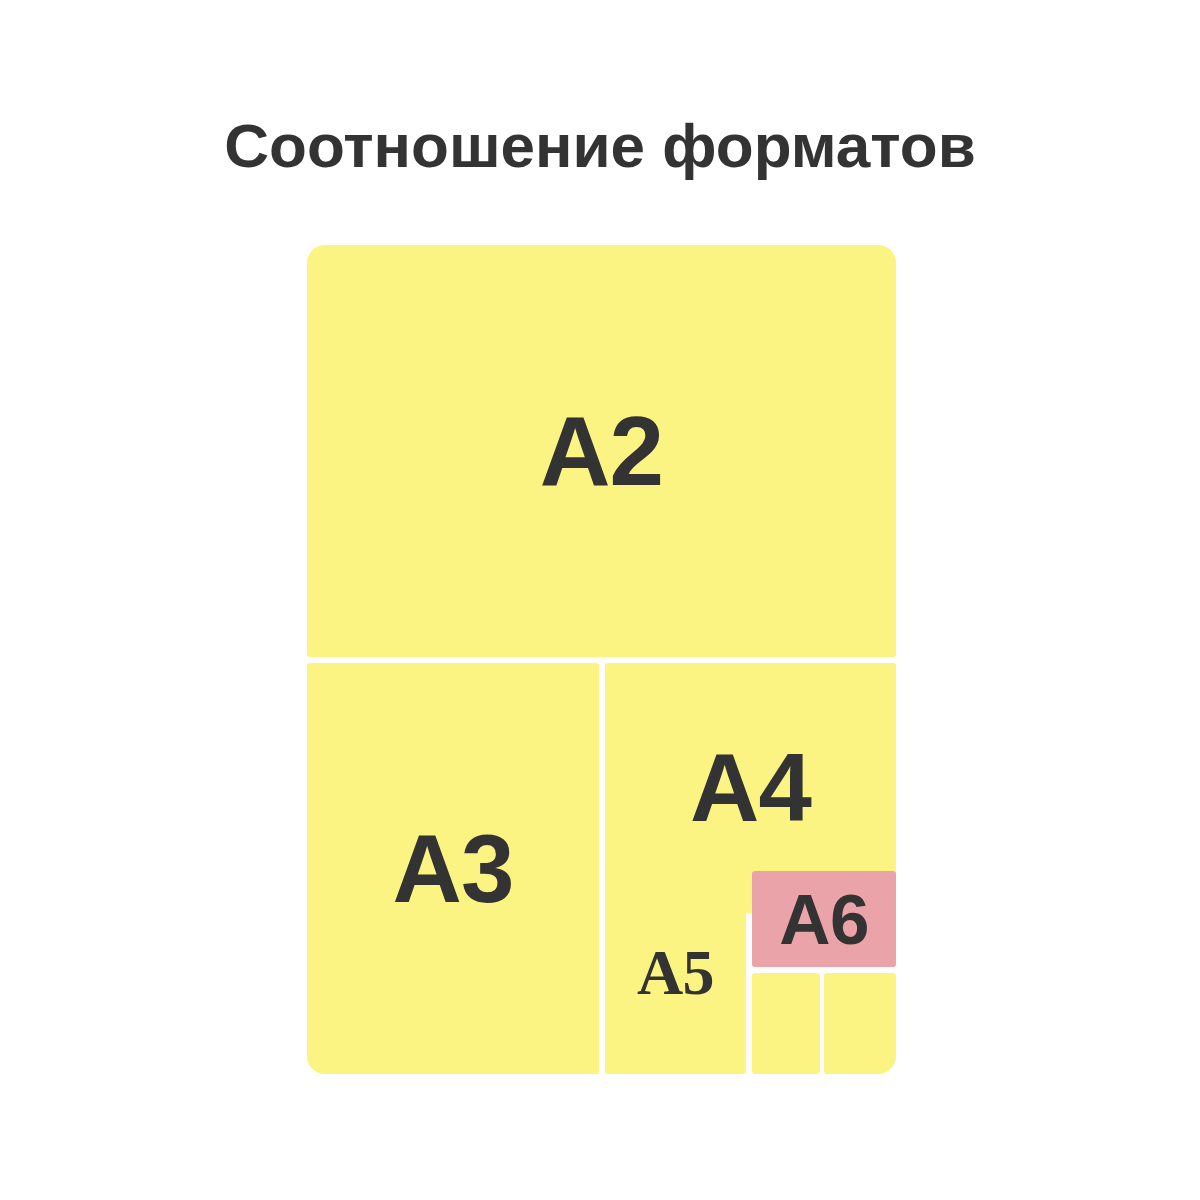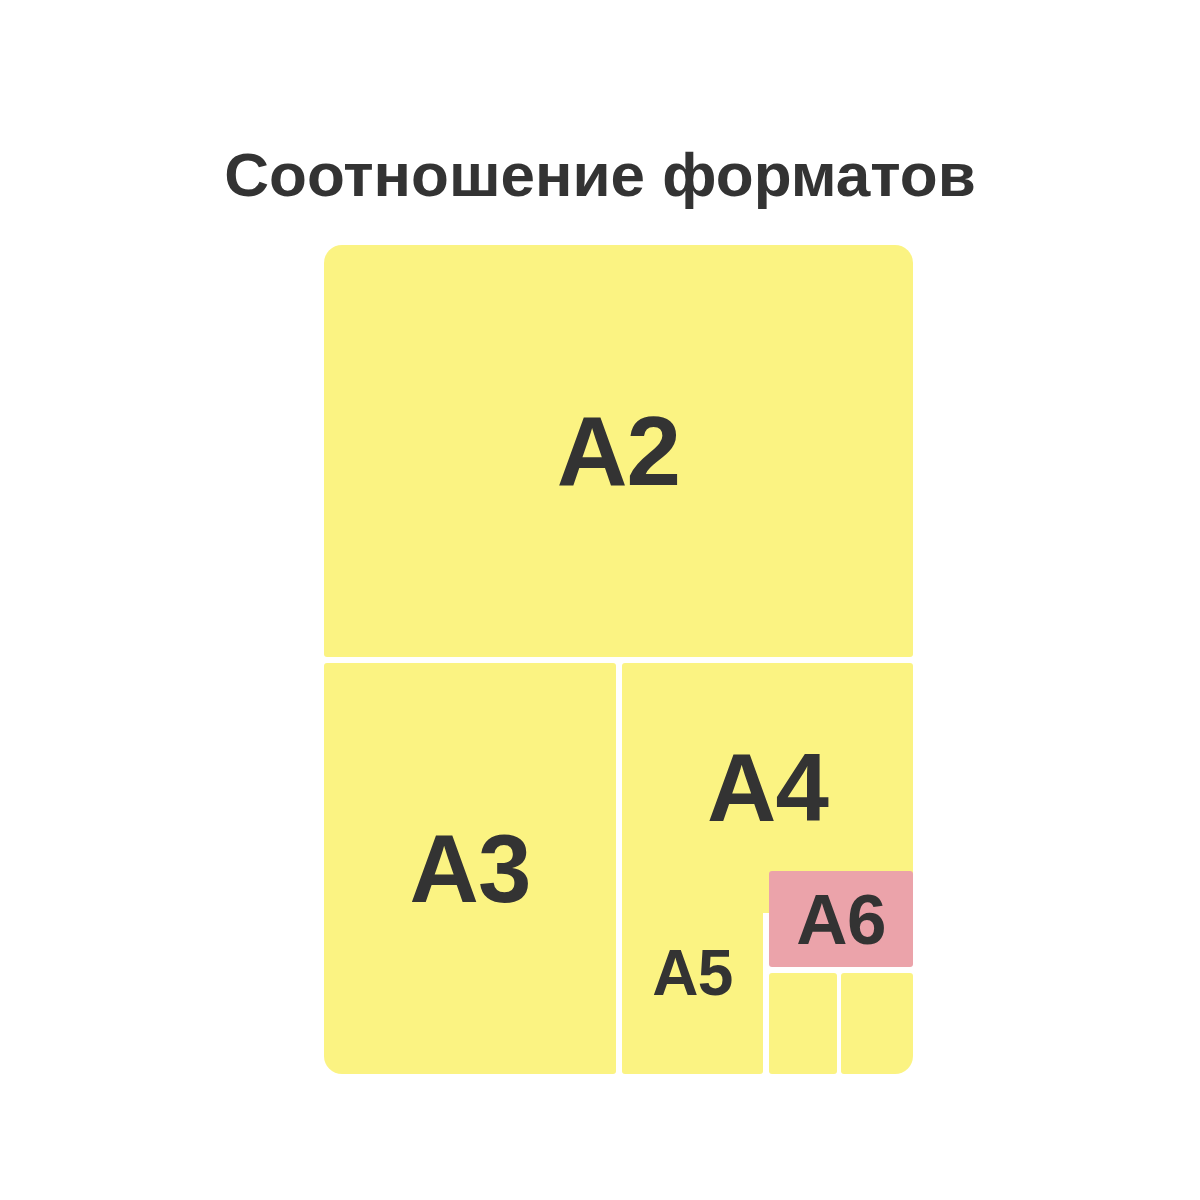--- a/index.html
+++ b/index.html
@@ -26,25 +26,24 @@
     position: absolute;
     top: 112px;
     left: 0;
     width: 1200px;
     text-align: center;
     font-size: 62px;
     line-height: 1.1;
     font-weight: 700;
     color: var(--label-text);
     letter-spacing: 0;
-    margin-top: 29px;
   }
   .figure {
     position: absolute;
-    left: 324px;
+    left: 307px;
     top: 245px;
     width: 589px;
     height: 829px;
     padding-left: 40px;
   }
   .sheet {
     position: absolute;
     background: var(--sheet-yellow);
     display: flex;
     align-items: center;
@@ -67,21 +66,21 @@
     border-radius: 3px 3px 3px 18px;
   }
   .sheet-a3 .label { font-size: 96px; text-align: center; }
   .sheet-a4 {
     left: 298px; top: 418px; width: 291px; height: 250px;
   }
   .sheet-a4 .label { font-size: 96px; }
   .sheet-a5 {
     left: 298px; top: 626px; width: 141px; height: 203px;
   }
-  .sheet-a5 .label { font-size: 64px; }
+  .sheet-a5 .label { font-size: 64px; font-family: Liberation Serif, serif; }
   .sheet-a6 {
     left: 445px; top: 626px; width: 144px; height: 96px;
     background: var(--sheet-pink);
     text-align: center;
   }
   .sheet-a6 .label { font-size: 71px; }
   .sheet-a7 {
     left: 445px; top: 728px; width: 68px; height: 101px;
   }
   .sheet-a8 {

